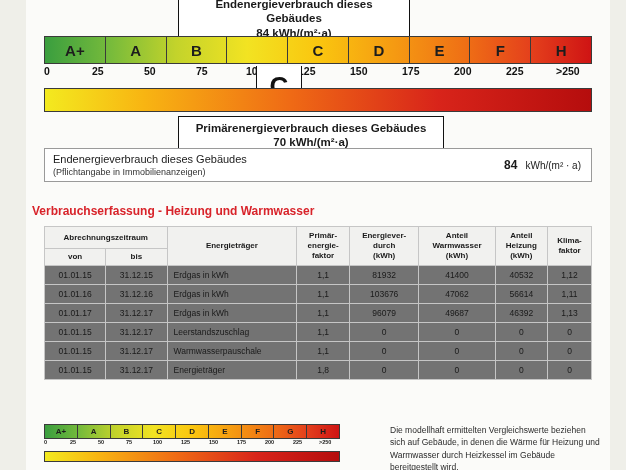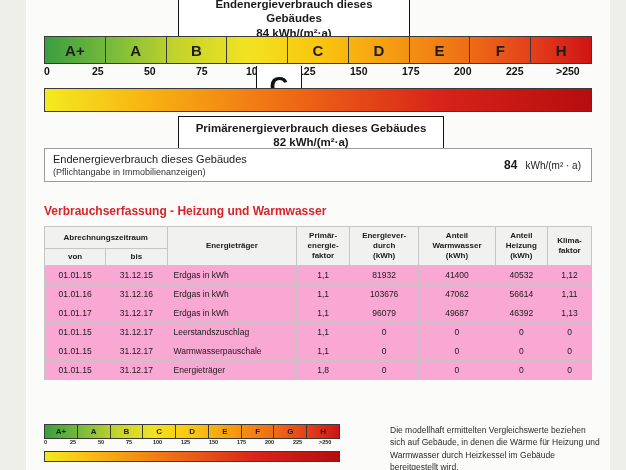--- a/index.html
+++ b/index.html
@@ -79,27 +79,27 @@
   .summary .txt{padding-left:8px;line-height:1.35;}
   .summary .t1{font-size:11px;}
   .summary .t2{font-size:9px;color:#333;}
   .summary .val{margin-left:auto;font-size:12px;font-weight:bold;padding-right:8px;}
   .summary .unit{font-size:10px;font-weight:normal;padding-right:10px;}
 
   
   .h-red{
     position:absolute;color:#d8232a;font-weight:bold;font-size:12px;
   }
-  #heading-verbrauch{left:14px;top:204px;}
+  #heading-verbrauch{left:2px;top:204px;}
   #heading-vergleich{left:14px;top:404px;}
 
   
   .tbl{
     position:absolute;left:14px;top:226px;width:548px;
-    border-collapse:collapse;font-size:8.5px;background:#f9a8d4;
+    border-collapse:collapse;font-size:8.5px;background:#737373;
   }
   .tbl th,.tbl td{
     border:1px solid #c6c6c6;padding:3px 4px;text-align:center;color:#1a1a1a;
   }
   .tbl thead th{background:#f1f1ef;font-weight:bold;font-size:8px;line-height:1.2;}
   .tbl td.left{text-align:left;padding-left:6px;}
   .tbl .grp{height:22px;}
   .tbl tbody tr{height:19px;margin-left:40px;}
 
   
@@ -161,21 +161,21 @@
         <span style="left:462px">225</span>
         <span style="left:512px">&gt;250</span>
       </div>
       <div class="marker">C</div>
     </div>
 
     <div class="redbar"></div>
 
     <div class="callout" id="callout-prim">
       <div class="l1">Primärenergieverbrauch dieses Gebäudes</div>
-      <div class="l2">82 kWh/(m²·a)</div>
+      <div class="l2">70 kWh/(m²·a)</div>
     </div>
 
     <div class="summary">
       <div class="txt">
         <div class="t1">Endenergieverbrauch dieses Gebäudes</div>
         <div class="t2">(Pflichtangabe in Immobilienanzeigen)</div>
       </div>
       <div class="val">84</div>
       <div class="unit">kWh/(m² · a)</div>
     </div>

